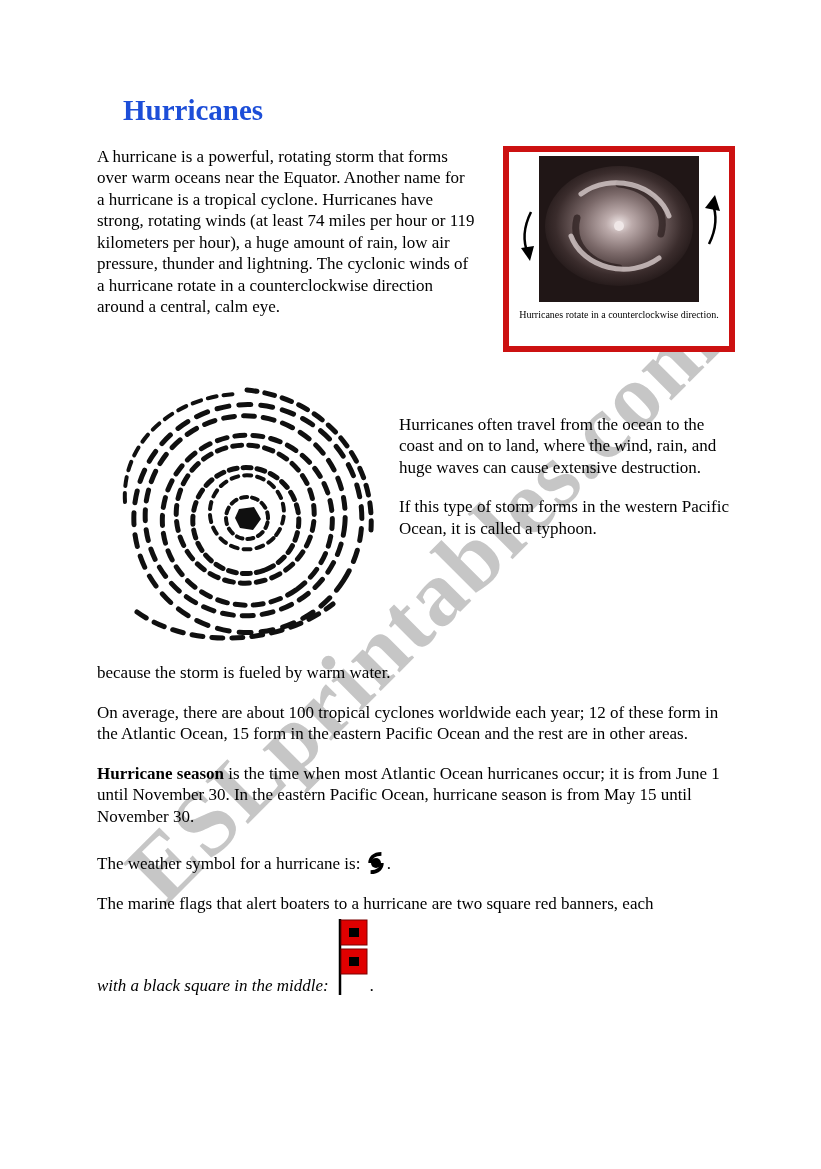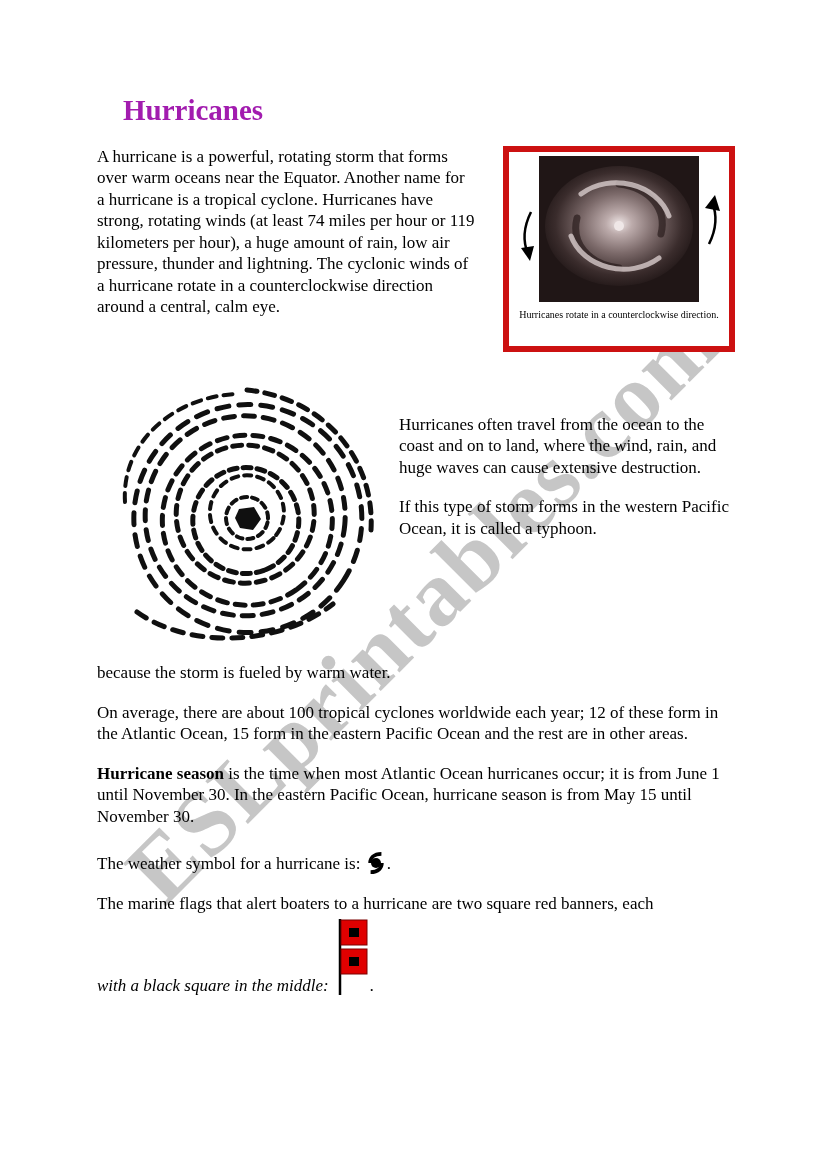--- a/index.html
+++ b/index.html
@@ -13,21 +13,21 @@
   .watermark {
     position:absolute; left:105px; top:848px;
     transform:rotate(-45deg); transform-origin:0 0;
     font-size:92px; font-weight:bold; letter-spacing:2px;
     color:#8f8f8f; opacity:0.5; white-space:nowrap;
     z-index:0; pointer-events:none;
   }
   .content { position:relative; z-index:1; font-size:17px; line-height:21.5px; }
   .title {
     margin:100px 0 0 123px;
-    font-size:29px; font-weight:bold; color:#a21caf;
+    font-size:29px; font-weight:bold; color:#1d4ed8;
   }
   .sec1 { display:flex; margin:24px 86px 0 97px; gap:28px; }
   .sec1 .intro { flex:1; }
   .photo-box {
     flex:none; width:232px; min-height:206px;
     border:6px solid #cc1111; background:#fff;
     padding:4px 2px 2px 2px;
     display:flex; flex-direction:column; align-items:center;
   }
   .caption { font-size:10px; line-height:19px; text-align:center; margin-top:3px; max-width:204px; }

